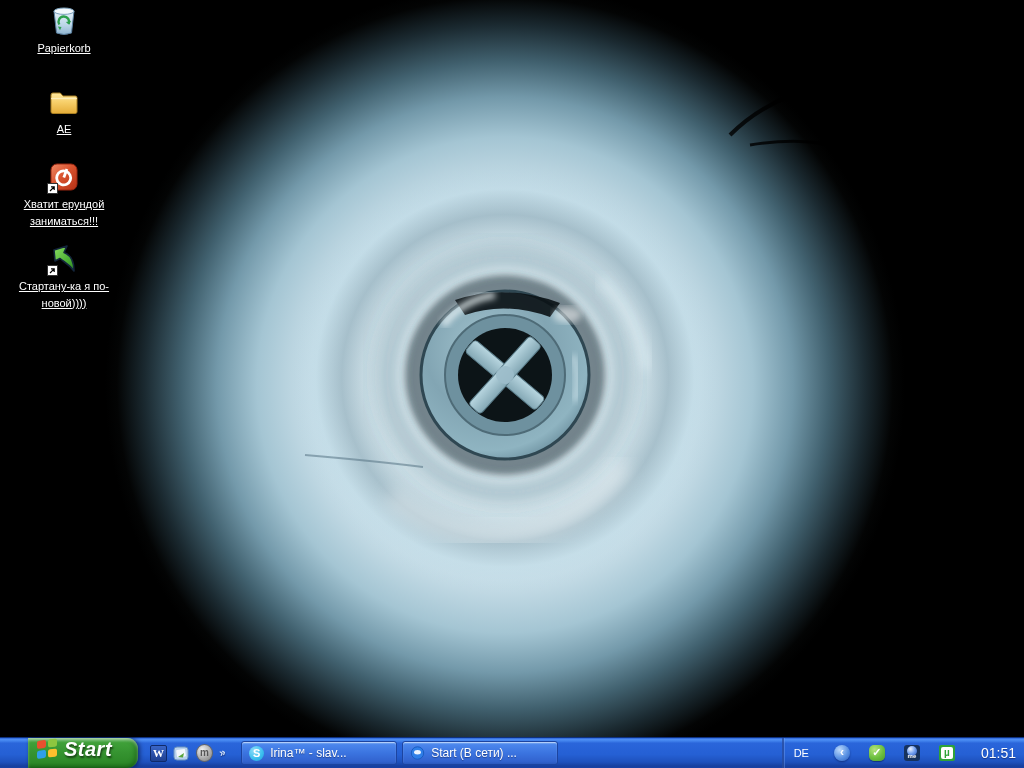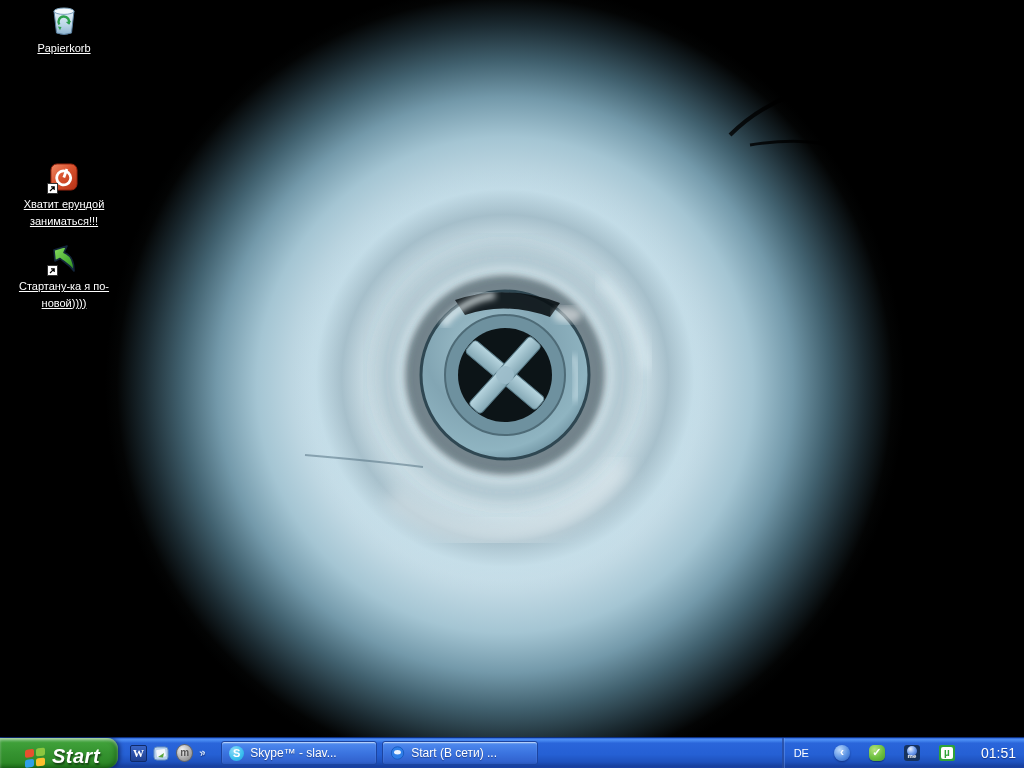--- a/index.html
+++ b/index.html
@@ -30,25 +30,26 @@
     text-decoration:underline;text-align:center;max-width:118px;
     text-shadow:1px 1px 1px #000,0 0 2px #000;
   }
   
   .taskbar{
     position:absolute;left:0;right:0;bottom:0;height:31px;
     background:linear-gradient(180deg,#2660d8 0%,#4f8df4 4%,#4486ef 9%,#2a65da 17%,#2560d4 55%,#1e51bd 80%,#173f9e 94%,#1941a5 100%);
     display:flex;align-items:center;border-top:1px solid #0f317e;box-sizing:border-box;
   }
   .start-button{
-    height:30px;min-width:110px;display:flex;align-items:flex-end;gap:6px;
-    padding:0 18px 0 24px;box-sizing:border-box;cursor:pointer;
+    height:30px;min-width:110px;display:flex;align-items:flex-start;gap:6px;
+    padding:0 18px 0 8px;box-sizing:border-box;cursor:pointer;
     background:linear-gradient(180deg,#8bcb80 0%,#57b153 7%,#3fa039 16%,#359330 50%,#2e8a28 82%,#257e20 94%,#1d6b1a 100%);
     border-radius:0 11px 11px 0;
     box-shadow:inset 0 2px 3px rgba(255,255,255,.4),inset -3px -1px 5px rgba(0,45,0,.35),2px 0 4px rgba(0,0,25,.5);
+    margin-left:28px;
   }
   .start-label{font-style:italic;font-weight:bold;color:#fff;font-size:20px;text-shadow:1px 2px 2px rgba(0,0,0,.55);letter-spacing:.5px;}
   .qlaunch{margin-left:12px;display:flex;align-items:center;gap:6px;position:relative;}
   .ql-ic{width:17px;height:17px;display:flex;align-items:center;justify-content:center;cursor:pointer;}
   .ql-word{background:linear-gradient(180deg,#3a66c8,#1e3f8f);border:1px solid #0f2a6a;border-radius:2px;color:#fff;font-weight:bold;font-family:"Liberation Serif",serif;font-size:11px;width:15px;height:15px;line-height:15px;text-align:center;}
   .ql-maxthon{width:16px;height:16px;border-radius:50%;background:radial-gradient(circle at 35% 30%,#f2f2f2,#a8a8a8 60%,#7e7e7e);border:1px solid #666;color:#555;font-weight:bold;font-size:10px;line-height:15px;text-align:center;}
   .ql-chevron{align-self:flex-start;margin-top:1px;color:#cfe2fc;font-weight:bold;font-size:11px;transform:rotate(-18deg);cursor:pointer;text-shadow:0 1px 1px rgba(0,0,40,.5);}
   .tbtns{margin-left:16px;display:flex;gap:5px;}
   .task-btn{
     width:156px;height:24px;border-radius:3px;cursor:pointer;
@@ -151,20 +152,36 @@
         <path d="M6,6 L26,6 L23.5,28 Q16,31 8.5,28 Z" fill="url(#bing)" stroke="#5a7f9e" stroke-width="1"></path>
         <ellipse cx="16" cy="6.2" rx="10" ry="3.2" fill="#f2f8fc" stroke="#7aa0bc" stroke-width="1"></ellipse>
         <path d="M11.3,19.5 a5.3,5.3 0 1 1 9.4,-0.6" fill="none" stroke="#2ea04e" stroke-width="2.4"></path>
         <path d="M23.2,16 l-2.4,3.6 -3,-2.6 z" fill="#2ea04e"></path>
         <path d="M9.9,21.4 l3.6,0.6 -1.5,3.2 z" fill="#2ea04e"></path>
       </svg>
     </div>
     <div class="dlabel">Papierkorb</div>
   </div>
 
+  <div class="dicon" style="top:86px">
+    <div class="ic">
+      <svg viewBox="0 0 32 32" width="32" height="32">
+        <defs>
+          <linearGradient id="fold" x1="0" y1="0" x2="0" y2="1">
+            <stop offset="0%" stop-color="#ffe9a0"></stop>
+              <stop offset="45%" stop-color="#f7cf6a"></stop>
+              <stop offset="100%" stop-color="#e5ad38"></stop>
+          </linearGradient>
+        </defs>
+        <path d="M3,9 Q3,7 4.8,7 L12.3,7 L15,10 L27.3,10 Q29,10 29,11.8 L29,25.8 Q29,27.5 27.3,27.5 L4.8,27.5 Q3,27.5 3,25.8 Z" fill="url(#fold)" stroke="#a97f22" stroke-width="1"></path>
+        <path d="M3,12.5 L29,12.5" stroke="#fff3c8" stroke-width="1.4" opacity="0.8"></path>
+      </svg>
+    </div>
+    <div class="dlabel">AE</div>
+  </div>
 
   <div class="dicon" style="top:243px">
     <div class="ic">
       <svg viewBox="0 0 32 32" width="32" height="32">
         <defs>
           <linearGradient id="ga" x1="0" y1="0" x2="1" y2="1">
             <stop offset="0%" stop-color="#8ade60"></stop>
               <stop offset="60%" stop-color="#4fb238"></stop>
               <stop offset="100%" stop-color="#2e8a22"></stop>
           </linearGradient>
@@ -230,21 +247,21 @@
     </div>
     <div class="ql-ic">
       <span class="ql-maxthon">m</span>
     </div>
     <span class="ql-chevron">»</span>
   </div>
 
   <div class="tbtns">
     <div class="task-btn">
       <span class="skype-s">S</span>
-      <span>Skype™ - slav...</span>
+      <span>Irina™ - slav...</span>
     </div>
     <div class="task-btn">
       <svg width="15" height="15" viewBox="0 0 15 15" style="flex:0 0 15px">
         <circle cx="7.5" cy="7" r="6.2" fill="#2f7fe8" stroke="#1a5cc0"></circle>
         <ellipse cx="7.5" cy="6.3" rx="3.4" ry="2.2" fill="#eaf3ff"></ellipse>
         <path d="M5.5,12.5 L7,9.5 L9.5,11 Z" fill="#2f7fe8"></path>
       </svg>
       <span>Start (В сети) ...</span>
     </div>
   </div>

